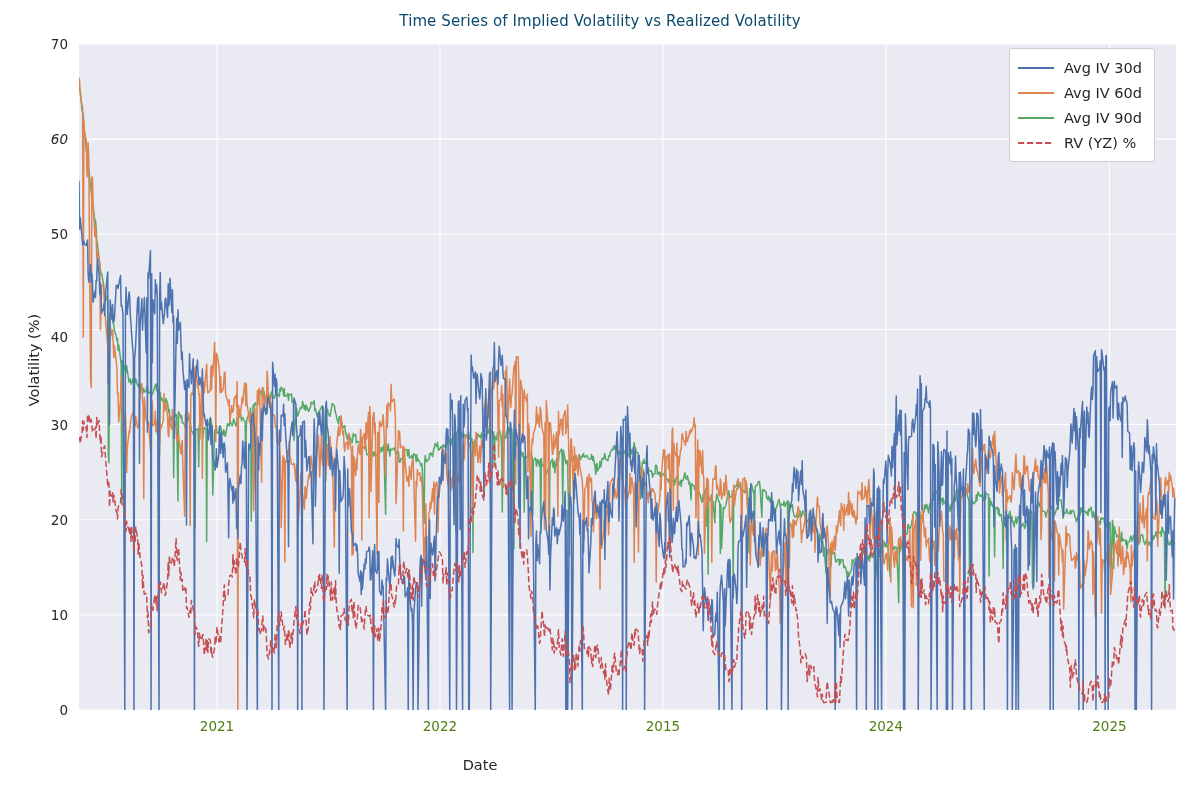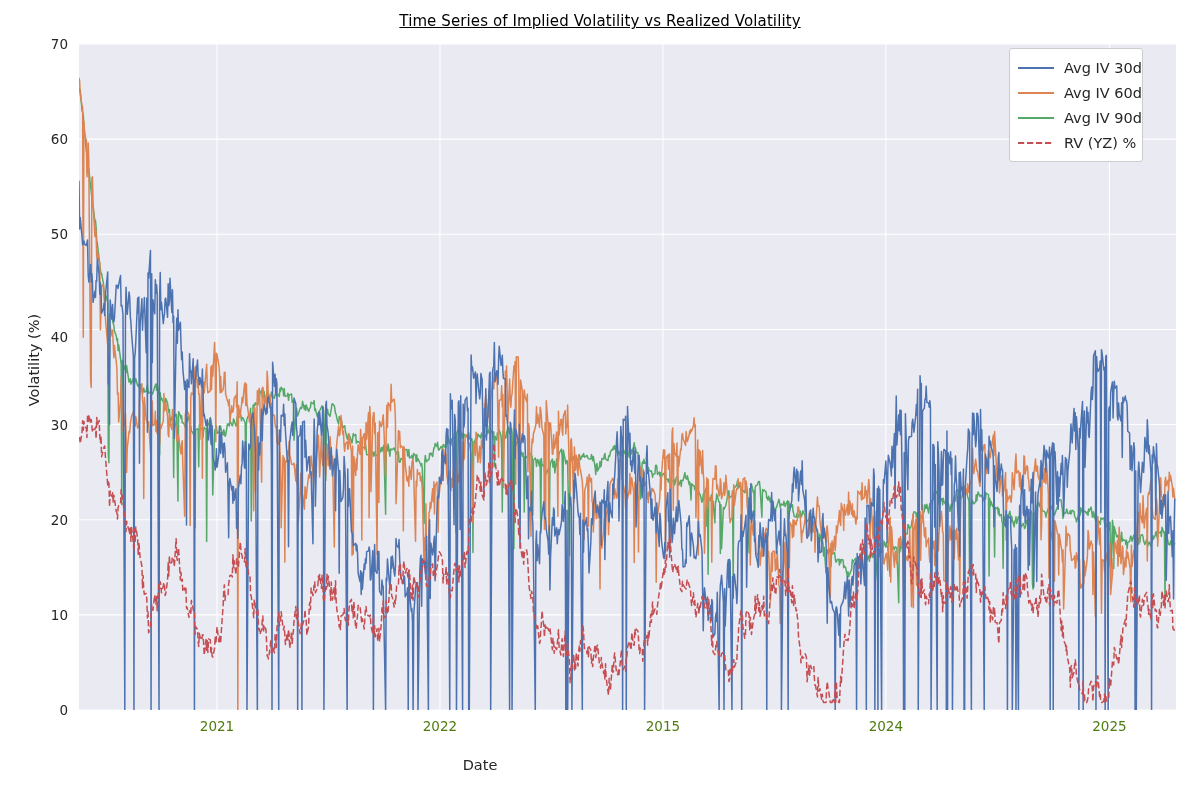--- a/index.html
+++ b/index.html
@@ -19,23 +19,22 @@
     height: 800px;
     background: #ffffff;
   }
   #chart-title {
     position: absolute;
     left: 0;
     top: 12px;
     width: 1200px;
     text-align: center;
     font-size: 15px;
-    color: #000000;
+    color: #0c4a6e;
     letter-spacing: 0.1px;
-    text-decoration: underline;
   }
   #plot-area {
     position: absolute;
     left: 79px;
     top: 44px;
     width: 1097px;
     height: 666px;
     background: #EAEAF2;
     overflow: hidden;
   }
@@ -81,21 +80,21 @@
     font-size: 13.5px;
     color: #4d7c0f;
   }
   #legend {
     position: absolute;
     left: 1009px;
     top: 48px;
     background: #ffffff;
     border: 1px solid #cccccc;
     border-radius: 3px;
-    padding: 6px 0 6px 7px;
+    padding: 6px 12px 6px 7px;
     box-sizing: border-box;
   }
   .legend-row {
     display: flex;
     align-items: center;
     height: 25px;
   }
   .legend-swatch {
     width: 38px;
     height: 14px;
@@ -119,21 +118,21 @@
   <div id="ylabel">Volatility (%)</div>
   <div id="xlabel">Date</div>
 
   <div id="ytick-container">
       <div class="ytick" style="top: 710px;">0</div>
       <div class="ytick" style="top: 614.857px;">10</div>
       <div class="ytick" style="top: 519.714px;">20</div>
       <div class="ytick" style="top: 424.571px;">30</div>
       <div class="ytick" style="top: 329.429px; margin-top: 8px;">40</div>
       <div class="ytick" style="top: 234.286px;">50</div>
-      <div class="ytick" style="top: 139.143px;">60</div>
+      <div class="ytick" style="top: 139.143px; font-style: italic;">60</div>
       <div class="ytick" style="top: 44px;">70</div>
     </div>
   <div id="xtick-container">
       <div class="xtick" style="left: 217.041px;">2021</div>
       <div class="xtick" style="left: 439.984px;">2022</div>
       <div class="xtick" style="left: 662.927px;">2015</div>
       <div class="xtick" style="left: 885.869px;">2024</div>
       <div class="xtick" style="left: 1109.42px;">2025</div>
     </div>
 

